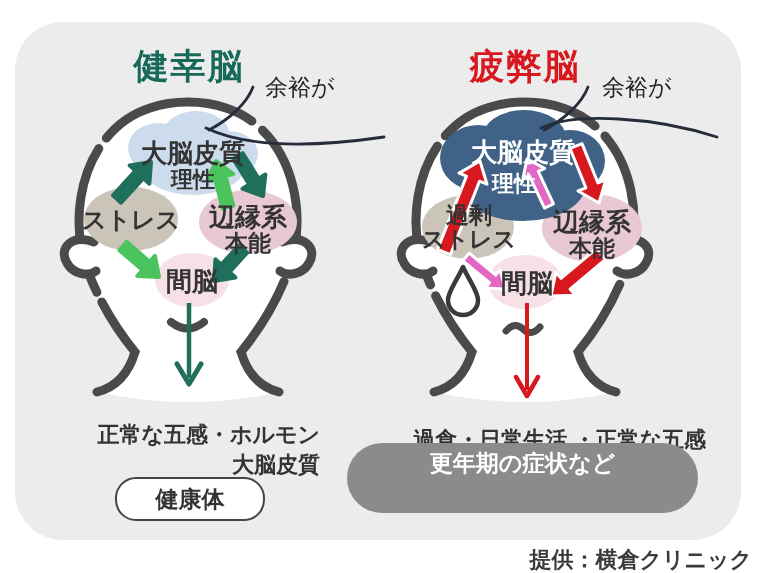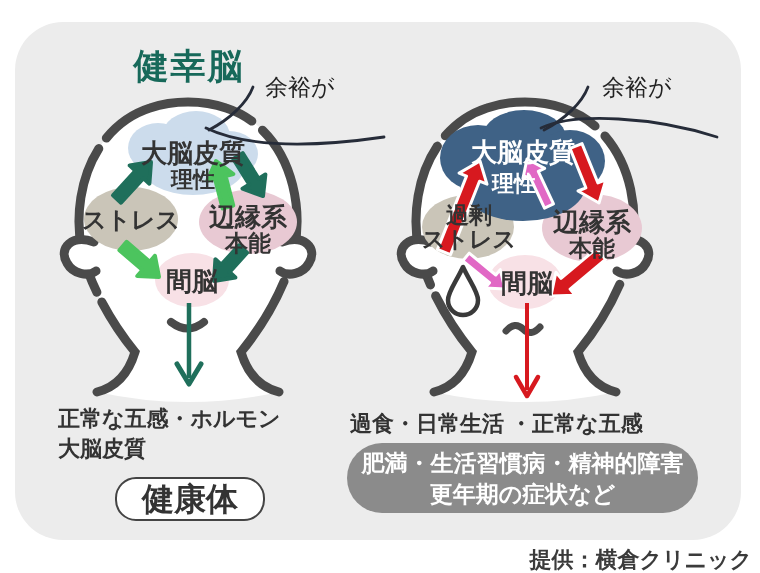--- a/index.html
+++ b/index.html
@@ -3,23 +3,23 @@
 <meta charset="utf-8">
 <style>
   html,body{margin:0;padding:0;}
   body{width:760px;height:573px;background:#fff;font-family:"Liberation Sans","DejaVu Sans",sans-serif;}
   .canvas{position:relative;width:760px;height:573px;overflow:hidden;}
   .panel{position:absolute;left:15px;top:22px;width:726px;height:518px;border-radius:48px;}
   svg.layer{position:absolute;left:0;top:0;}
   .txt{position:absolute;color:#333;}
   .title{width:210px;text-align:center;font-size:35px;font-weight:800;letter-spacing:2px;line-height:44px;}
   .ann{width:130px;text-align:left;font-size:23px;line-height:29px;color:#222;font-weight:500;}
-  .outcome{text-align:left;font-size:22px;line-height:30px;font-weight:600;color:#333;}
+  .outcome{text-align:right;font-size:22px;line-height:30px;font-weight:600;color:#333;margin-top:16px;}
   .badge-healthy{position:absolute;left:115px;top:477px;width:146px;height:40px;background:#fff;
-    border:2px solid #444;border-radius:21px;text-align:center;font-size:32px;line-height:40px;font-weight:600;color:#333;}
+    border:2px solid #444;border-radius:21px;text-align:center;font-size:23px;line-height:40px;font-weight:600;color:#333;}
   .badge-tired{position:absolute;left:347px;top:443px;width:351px;height:70px;border-radius:35px;
     text-align:center;color:#fff;font-weight:700;font-size:23px;line-height:31px;padding-top:0;}
   .badge-tired .inner{padding-top:5px;}
   .credit{position:absolute;left:400px;top:545px;width:352px;text-align:right;font-size:22px;font-weight:600;color:#3b3b3b;}
 </style>
 </head>
 <body>
 
 <div class="canvas">
 
@@ -108,36 +108,36 @@
       <text x="514" y="183" font-size="22" fill="#ffffff">理性</text>
       <text x="469" y="215" font-size="23">過剰</text>
       <text x="469" y="239" font-size="23">ストレス</text>
       <text x="592" y="222" font-size="26">辺縁系</text>
       <text x="592" y="248" font-size="23">本能</text>
       <text x="527" y="283" font-size="26">間脳</text>
     </g>
   </svg>
 
   <div class="txt title" style="left: 84px; top: 44px; color: rgb(23, 105, 90);">健幸脳</div>
+  <div class="txt title" style="left: 420px; top: 44px; color: rgb(215, 25, 31);">疲弊脳</div>
 
   <div class="txt ann" style="left:265px;top:73px;">
     <div>余裕が</div>
   </div>
   <div class="txt ann" style="left:602px;top:73px;">
     <div>余裕が</div>
   </div>
 
   <div class="txt outcome" style="left:58px;top:404px;width:262px;">
     <div>正常な五感・ホルモン</div>
     <div>大脳皮質</div>
   </div>
   <div class="badge-healthy">健康体</div>
 
   <div class="txt outcome" style="left:350px;top:409px;width:356px;">過食・日常生活 ・正常な五感</div>
   <div class="badge-tired" style="background: rgb(139, 139, 139);">
     <div class="inner">
-      <div>肥満・生活習慣病・精神的障害</div>
       <div>更年期の症状など</div>
     </div>
   </div>
 
   <div class="credit">提供：横倉クリニック</div>
 </div>
 
 </body></html>

